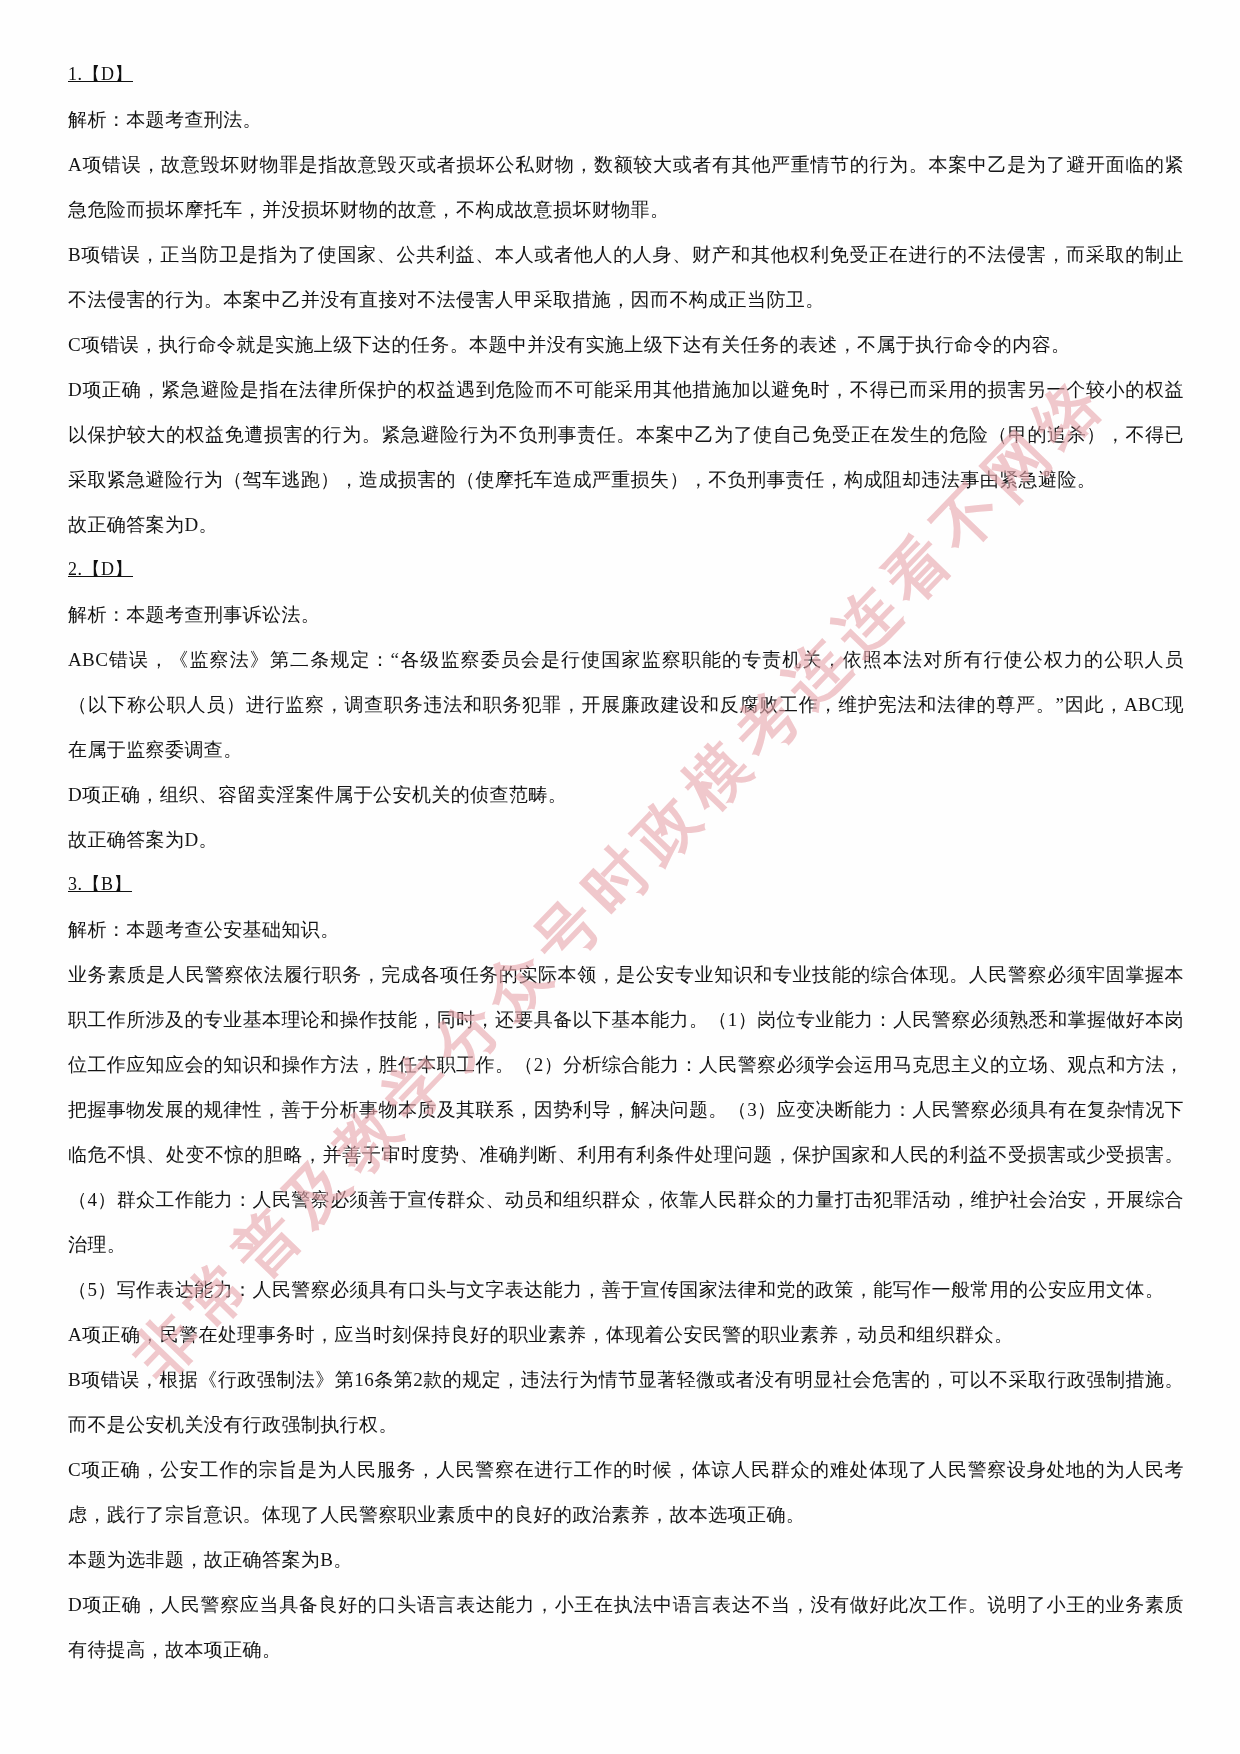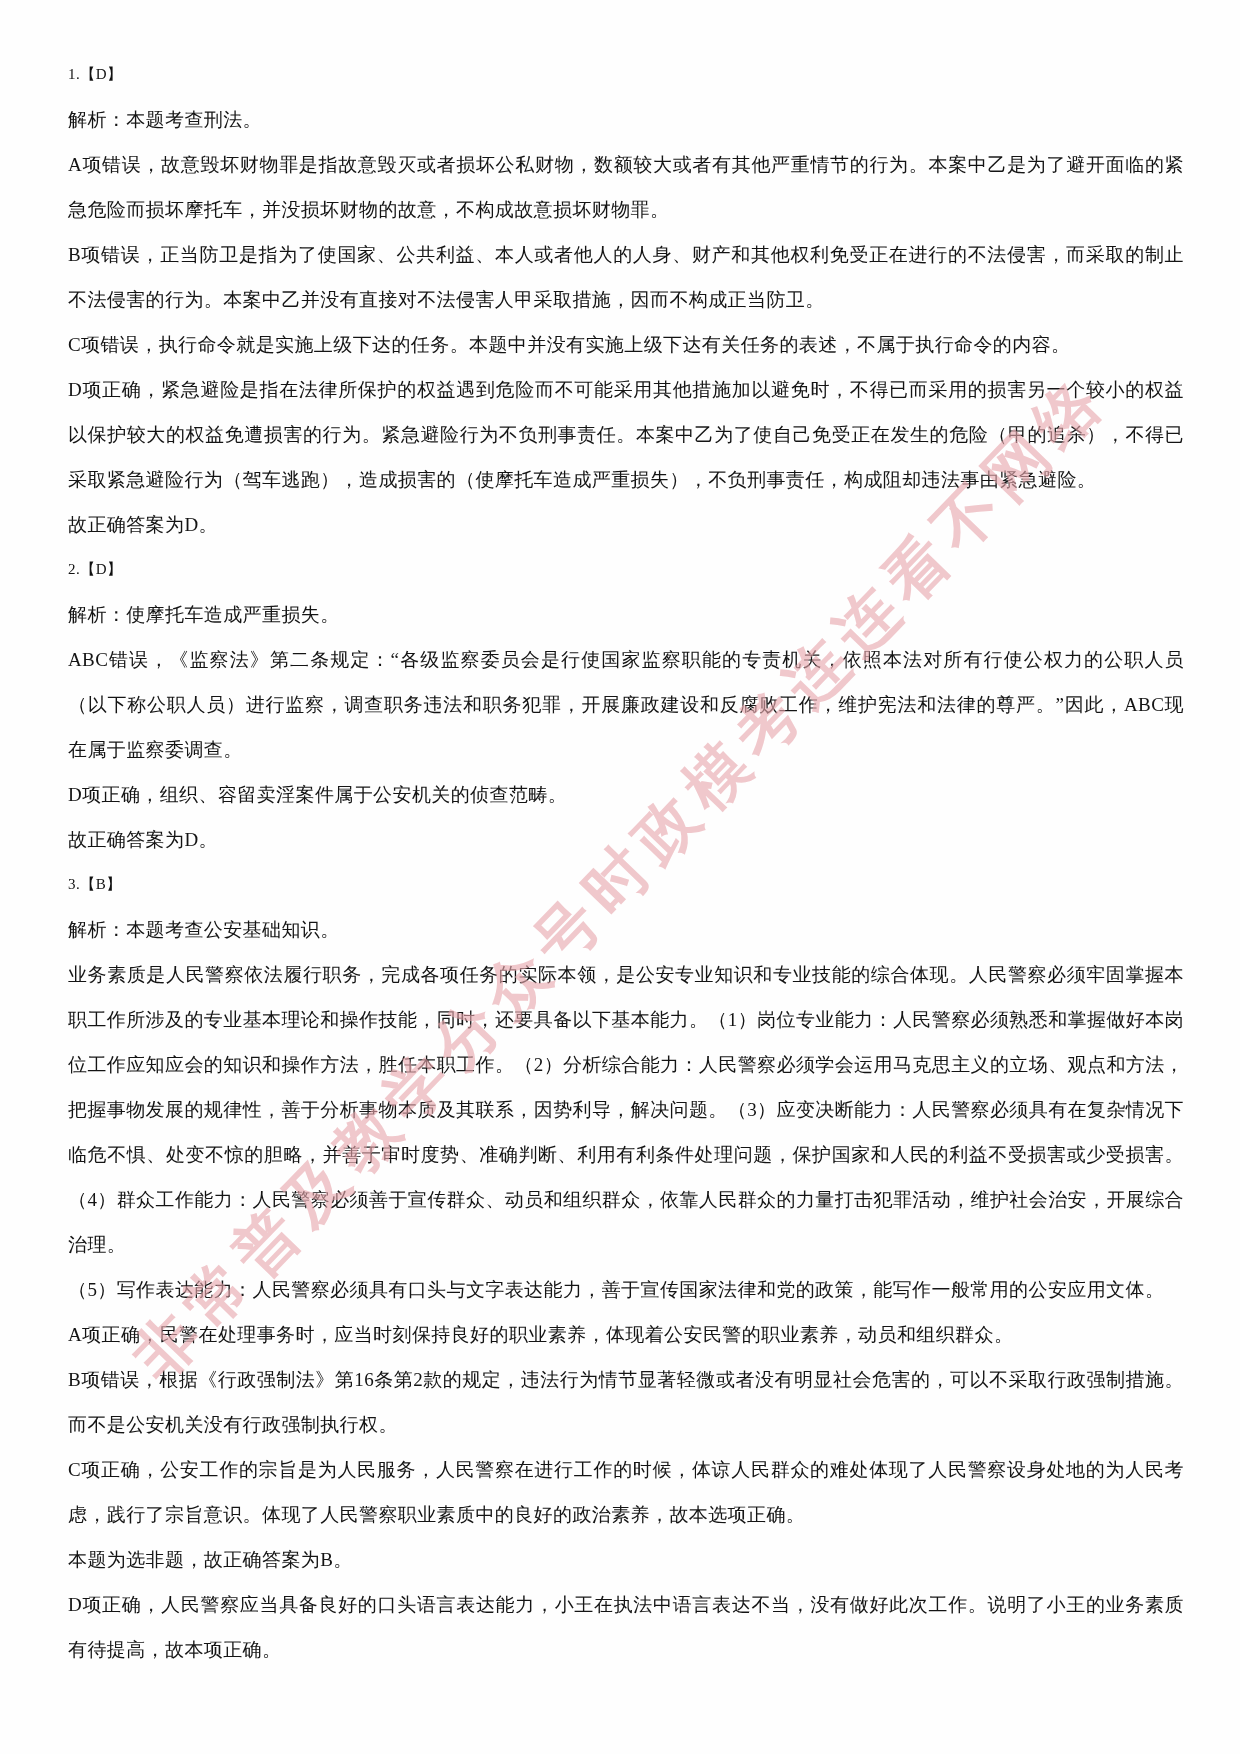--- a/index.html
+++ b/index.html
@@ -52,25 +52,26 @@
     line-height: 45px;
     color: #141414;
     letter-spacing: .4px;
     text-align: justify;
     text-justify: inter-ideograph;
     white-space: pre-wrap;
     word-break: break-all;
     margin: 0;
   }
   .qnum {
-    font-size: 15px;
+    font-size: 18px;
     line-height: 45px;
     color: #111;
     letter-spacing: .5px;
     margin: 0;
+    text-decoration: underline;
   }
   .indent1 {
     text-indent: 0;
   }
 </style>
 </head>
 <body>
 
 <div class="page">
 
@@ -82,21 +83,21 @@
 
     <div class="qnum">1.【D】</div>
     <p class="line">解析：本题考查刑法。</p>
     <p class="line">A项错误，故意毁坏财物罪是指故意毁灭或者损坏公私财物，数额较大或者有其他严重情节的行为。本案中乙是为了避开面临的紧急危险而损坏摩托车，并没损坏财物的故意，不构成故意损坏财物罪。</p>
     <p class="line">B项错误，正当防卫是指为了使国家、公共利益、本人或者他人的人身、财产和其他权利免受正在进行的不法侵害，而采取的制止不法侵害的行为。本案中乙并没有直接对不法侵害人甲采取措施，因而不构成正当防卫。</p>
     <p class="line">C项错误，执行命令就是实施上级下达的任务。本题中并没有实施上级下达有关任务的表述，不属于执行命令的内容。</p>
     <p class="line">D项正确，紧急避险是指在法律所保护的权益遇到危险而不可能采用其他措施加以避免时，不得已而采用的损害另一个较小的权益以保护较大的权益免遭损害的行为。紧急避险行为不负刑事责任。本案中乙为了使自己免受正在发生的危险（甲的追杀），不得已采取紧急避险行为（驾车逃跑），造成损害的（使摩托车造成严重损失），不负刑事责任，构成阻却违法事由紧急避险。</p>
     <p class="line">故正确答案为D。</p>
 
     <div class="qnum">2.【D】</div>
-    <p class="line">解析：使摩托车造成严重损失。</p>
+    <p class="line">解析：本题考查刑事诉讼法。</p>
     <p class="line">ABC错误，《监察法》第二条规定：“各级监察委员会是行使国家监察职能的专责机关，依照本法对所有行使公权力的公职人员（以下称公职人员）进行监察，调查职务违法和职务犯罪，开展廉政建设和反腐败工作，维护宪法和法律的尊严。”因此，ABC现在属于监察委调查。</p>
     <p class="line">D项正确，组织、容留卖淫案件属于公安机关的侦查范畴。</p>
     <p class="line">故正确答案为D。</p>
 
     <div class="qnum">3.【B】</div>
     <p class="line">解析：本题考查公安基础知识。</p>
     <p class="line">业务素质是人民警察依法履行职务，完成各项任务的实际本领，是公安专业知识和专业技能的综合体现。人民警察必须牢固掌握本职工作所涉及的专业基本理论和操作技能，同时，还要具备以下基本能力。（1）岗位专业能力：人民警察必须熟悉和掌握做好本岗位工作应知应会的知识和操作方法，胜任本职工作。（2）分析综合能力：人民警察必须学会运用马克思主义的立场、观点和方法，把握事物发展的规律性，善于分析事物本质及其联系，因势利导，解决问题。（3）应变决断能力：人民警察必须具有在复杂情况下临危不惧、处变不惊的胆略，并善于审时度势、准确判断、利用有利条件处理问题，保护国家和人民的利益不受损害或少受损害。（4）群众工作能力：人民警察必须善于宣传群众、动员和组织群众，依靠人民群众的力量打击犯罪活动，维护社会治安，开展综合治理。</p>
     <p class="line indent1">（5）写作表达能力：人民警察必须具有口头与文字表达能力，善于宣传国家法律和党的政策，能写作一般常用的公安应用文体。</p>
     <p class="line">A项正确，民警在处理事务时，应当时刻保持良好的职业素养，体现着公安民警的职业素养，动员和组织群众。</p>
     <p class="line">B项错误，根据《行政强制法》第16条第2款的规定，违法行为情节显著轻微或者没有明显社会危害的，可以不采取行政强制措施。而不是公安机关没有行政强制执行权。</p>

